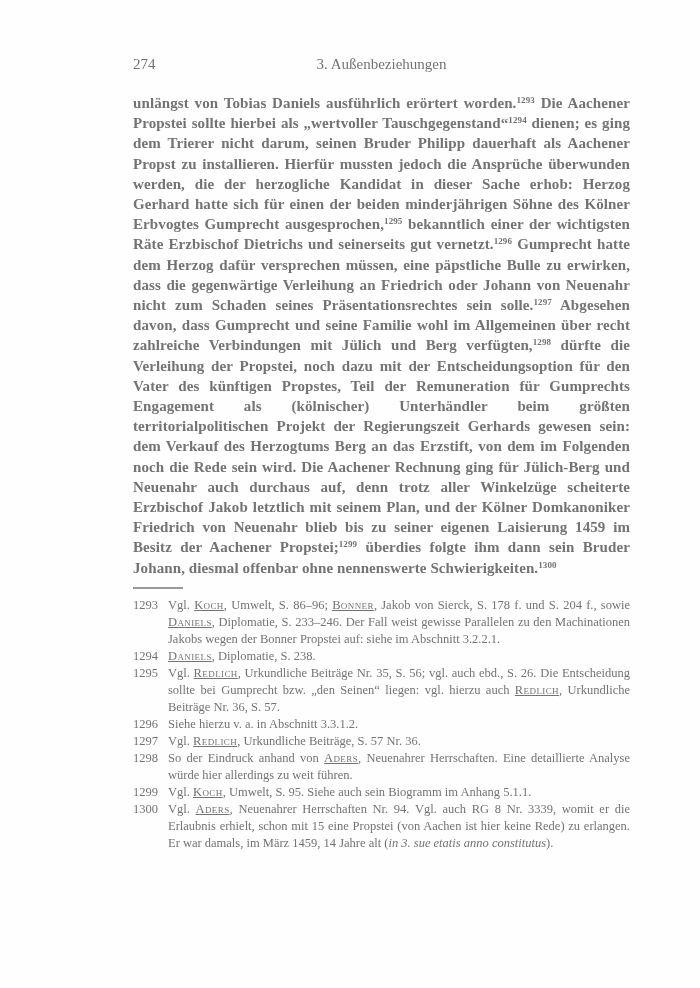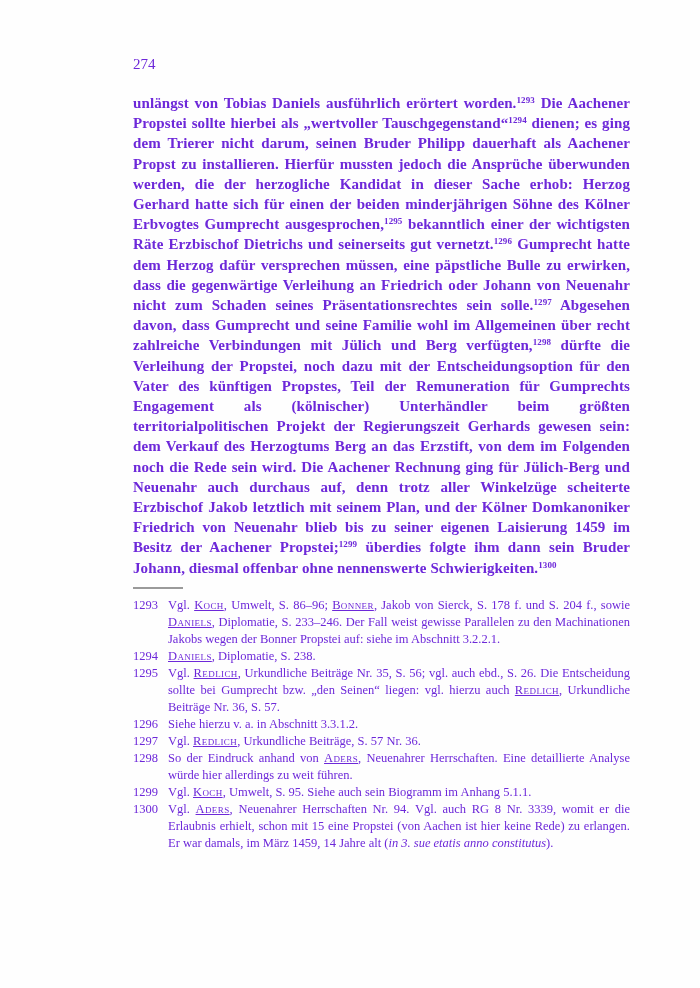--- a/index.html
+++ b/index.html
@@ -6,21 +6,21 @@
   body {
     width: 700px; height: 988px;
     background: #ffffff;
     font-family: "Liberation Serif", serif;
   }
   .page {
     position: relative;
     width: 700px; height: 988px;
     box-sizing: border-box;
     background: #fefefe;
-    color: #6d28d9;
+    color: #737373;
     padding: 56px 70px 0 133px;
   }
   .header-row {
     position: relative;
     height: 20px;
     font-size: 15px;
     margin-bottom: 17px;
   }
   .pagenum { position: absolute; left: 0; top: 0; }
   .running { display: block; text-align: center; }
@@ -50,20 +50,21 @@
   .fn { display: flex; }
   .fn-num { flex: 0 0 35px; width: 35px; }
   .fn-text { flex: 1; text-align: justify; }
 </style>
 </head>
 <body>
 
 <div class="page">
   <div class="header-row">
     <span class="pagenum">274</span>
+    <span class="running">3. Außenbeziehungen</span>
   </div>
 
   <p class="body-para">unlängst von Tobias Daniels ausführlich erörtert worden.<sup class="fnref">1293</sup> Die Aachener Propstei sollte hierbei als „wertvoller Tauschgegenstand“<sup class="fnref">1294</sup> dienen; es ging dem Trierer nicht darum, seinen Bruder Philipp dauerhaft als Aachener Propst zu installieren. Hierfür mussten jedoch die Ansprüche überwunden werden, die der herzogliche Kandidat in dieser Sache erhob: Herzog Gerhard hatte sich für einen der beiden minderjährigen Söhne des Kölner Erbvogtes Gumprecht ausgesprochen,<sup class="fnref">1295</sup> bekanntlich einer der wichtigsten Räte Erzbischof Dietrichs und seinerseits gut vernetzt.<sup class="fnref">1296</sup> Gumprecht hatte dem Herzog dafür versprechen müssen, eine päpstliche Bulle zu erwirken, dass die gegenwärtige Verleihung an Friedrich oder Johann von Neuenahr nicht zum Schaden seines Präsentationsrechtes sein solle.<sup class="fnref">1297</sup> Abgesehen davon, dass Gumprecht und seine Familie wohl im Allgemeinen über recht zahlreiche Verbindungen mit Jülich und Berg verfügten,<sup class="fnref">1298</sup> dürfte die Verleihung der Propstei, noch dazu mit der Entscheidungsoption für den Vater des künftigen Propstes, Teil der Remuneration für Gumprechts Engagement als (kölnischer) Unterhändler beim größten territorialpolitischen Projekt der Regierungszeit Gerhards gewesen sein: dem Verkauf des Herzogtums Berg an das Erzstift, von dem im Folgenden noch die Rede sein wird. Die Aachener Rechnung ging für Jülich-Berg und Neuenahr auch durchaus auf, denn trotz aller Winkelzüge scheiterte Erzbischof Jakob letztlich mit seinem Plan, und der Kölner Domkanoniker Friedrich von Neuenahr blieb bis zu seiner eigenen Laisierung 1459 im Besitz der Aachener Propstei;<sup class="fnref">1299</sup> überdies folgte ihm dann sein Bruder Johann, diesmal offenbar ohne nennenswerte Schwierigkeiten.<sup class="fnref">1300</sup></p>
 
   <div class="fnsep"></div>
 
   <div class="footnotes">
       <div class="fn">
         <span class="fn-num">1293</span>
         <span class="fn-text">Vgl. <span class="sc">Koch</span>, Umwelt, S. 86–96; <span class="sc">Bonner</span>, Jakob von Sierck, S. 178 f. und S. 204 f., sowie <span class="sc">Daniels</span>, Diplomatie, S. 233–246. Der Fall weist gewisse Parallelen zu den Machinationen Jakobs wegen der Bonner Propstei auf: siehe im Abschnitt 3.2.2.1.</span>

